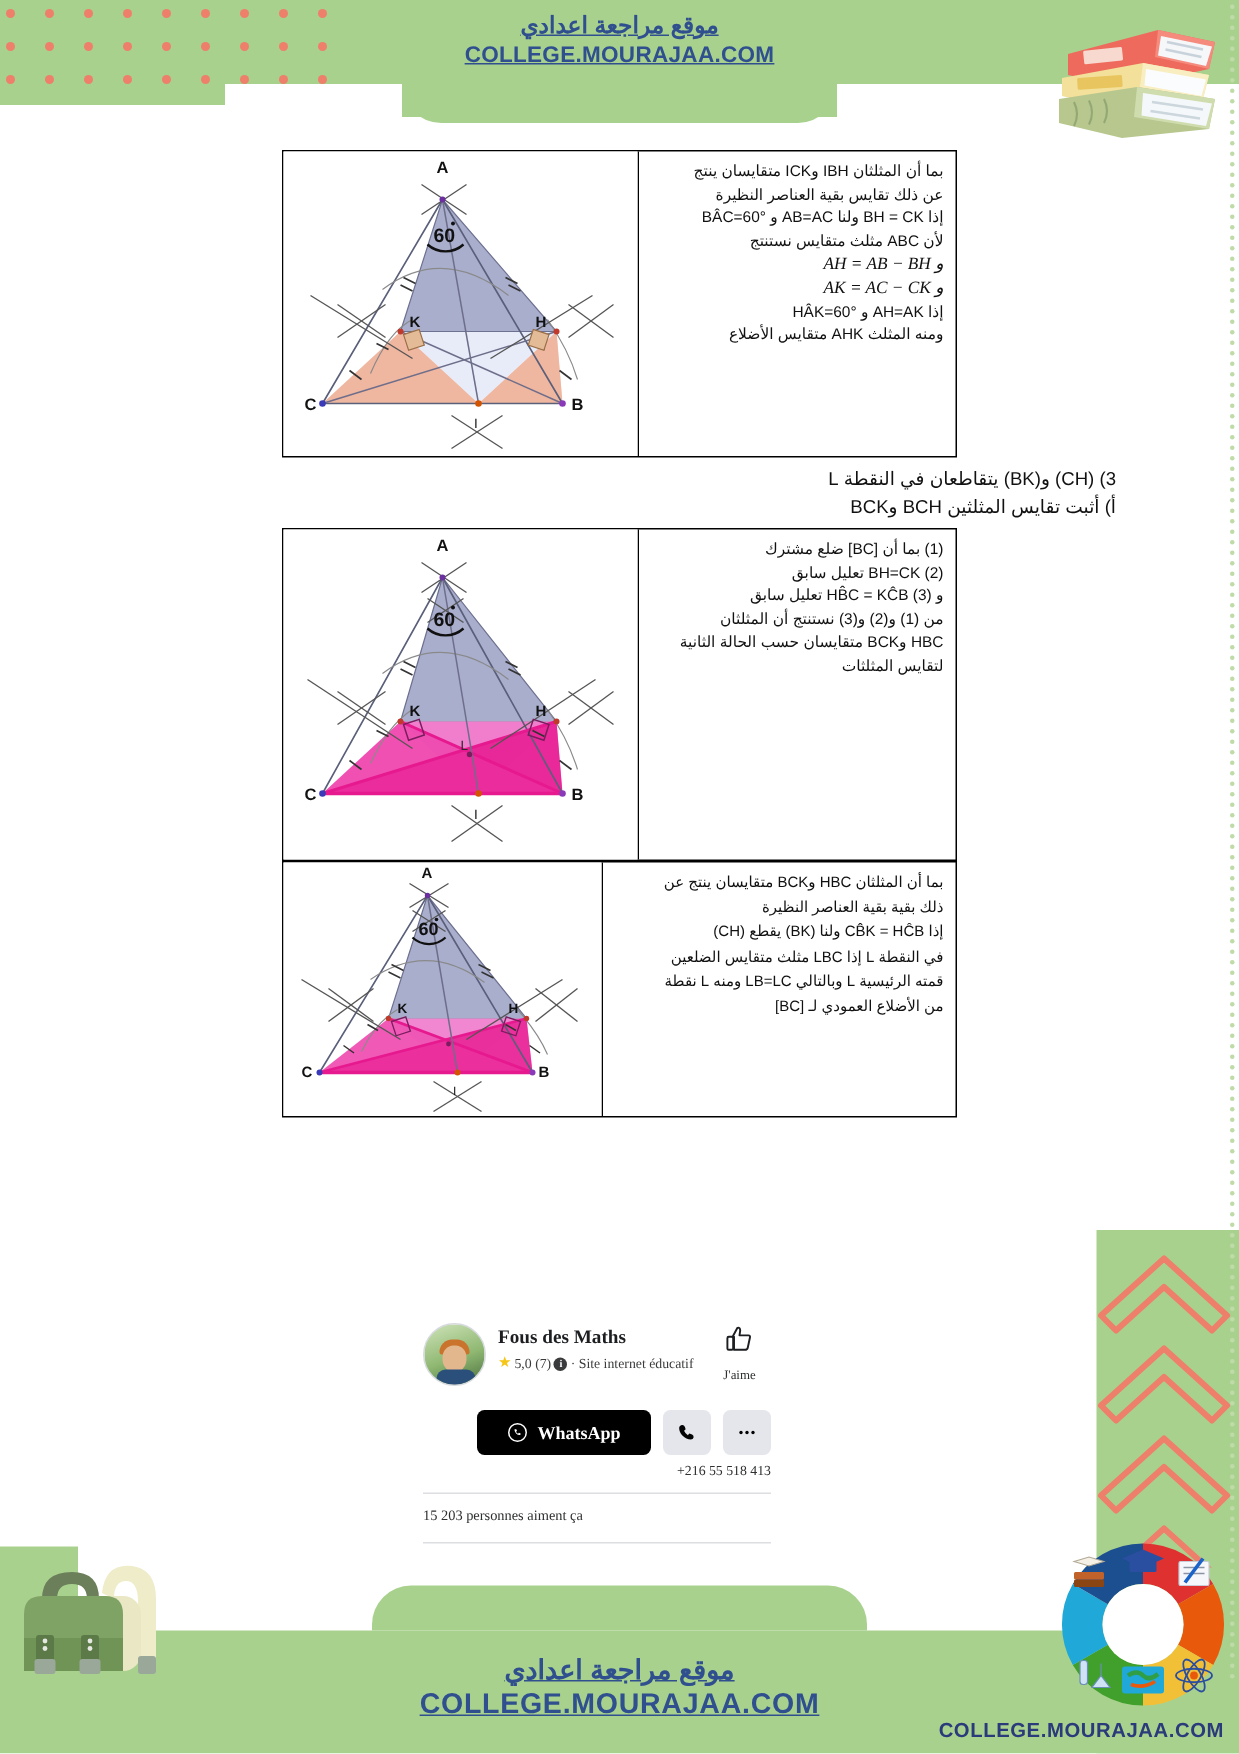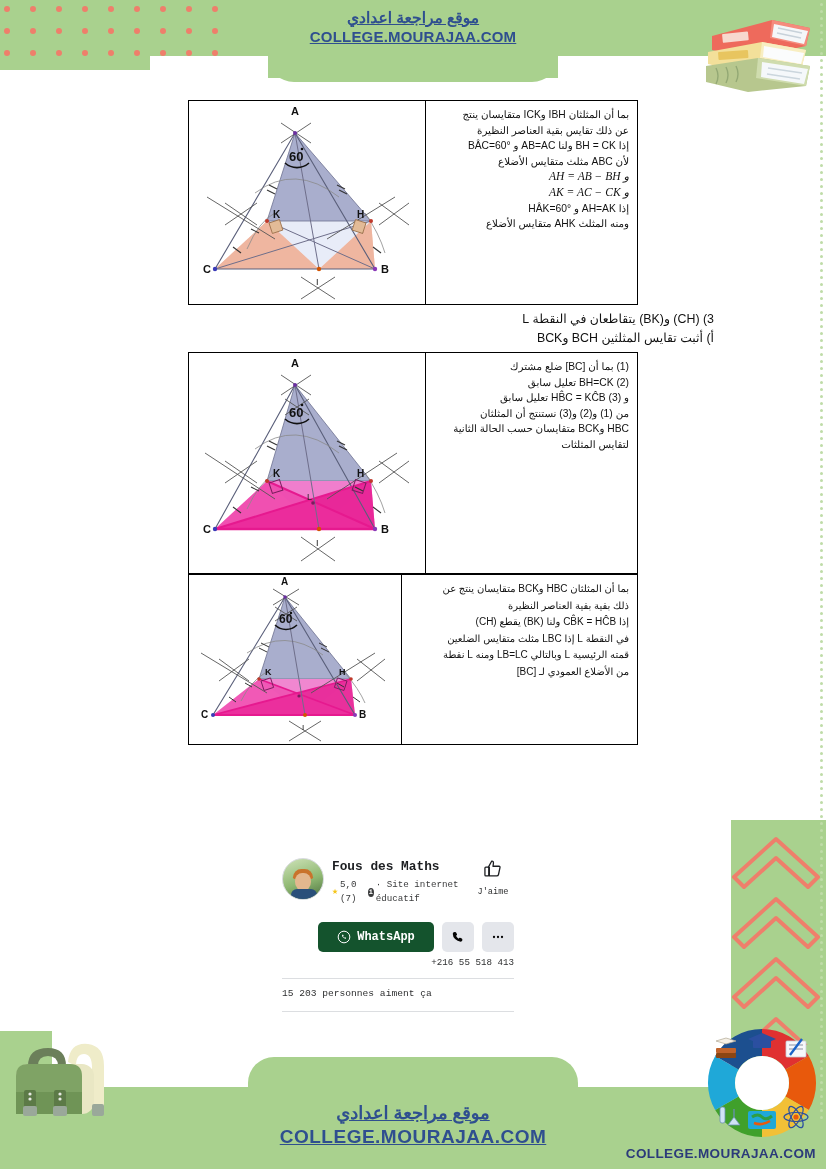--- a/index.html
+++ b/index.html
@@ -177,30 +177,30 @@
     position: relative;
     background: #fff;
   }
 
   .between-text {
     direction: rtl;
     text-align: right;
     font-size: 12.4px;
     color: #111;
     line-height: 19px;
-    padding-right: 112px;
+    padding-right: 82px;
     margin: 5px 0 4px 0;
   }
   .between-text .rowline { white-space: nowrap; }
 
   
   .fbcard {
-    position: absolute; left: 282px; top: 858px;
+    position: absolute; left: 282px; top: 882px;
     width: 232px;
-    font-family: Liberation Mono, monospace;
+    font-family: Liberation Serif, serif;
   }
   .fb-head { display: flex; align-items: flex-start; gap: 8px; }
   .fb-avatar {
     width: 42px; height: 42px; border-radius: 50%;
     background: linear-gradient(160deg,#cfe3b9 0%, #8fb872 55%, #4b6f3e 100%);
     border: 1px solid #d7dade; overflow: hidden; position: relative;
     flex: 0 0 42px;
   }
   .fb-avatar .face {
     position: absolute; left: 12px; top: 14px; width: 16px; height: 18px;
@@ -221,21 +221,21 @@
   .infodot {
     display: inline-block; width: 9px; height: 9px; border-radius: 50%;
     background: #3a3b3c; color: #fff; font-size: 7px; line-height: 9px;
     text-align: center; font-weight: bold;
   }
   .fb-like { width: 42px; text-align: center; flex: 0 0 42px; }
   .fb-like .lbl { font-size: 8.6px; color: #2e2f30; margin-top: 2px; }
 
   .fb-actions { display: flex; gap: 8px; margin-top: 16px; align-items: stretch; }
   .wa-btn {
-    flex: 1 1 auto; height: 30px; background: #14532d; border-radius: 5px;
+    flex: 1 1 auto; height: 30px; background: #000000; border-radius: 5px;
     display: flex; align-items: center; justify-content: center; gap: 6px;
     color: #fff; font-size: 12px; font-weight: bold; margin-left: 36px;
   }
   .sq-btn {
     width: 32px; height: 30px; background: #e4e6eb; border-radius: 5px;
     display: flex; align-items: center; justify-content: center;
     color: #050505;
   }
   .fb-phone { text-align: right; font-size: 9.2px; color: #2e2f30; margin-top: 5px; }
   .fb-divider { height: 1px; background: #dcdee1; margin-top: 10px; }
@@ -316,21 +316,21 @@
   </svg>
 </div>
 
 <div class="content">
 
   <div class="panel" style="width:450px; height:205px;">
     <div class="panel-text">
       <div class="ln">بما أن المثلثان IBH وICK متقايسان ينتج</div>
       <div class="ln">عن ذلك تقايس بقية العناصر النظيرة</div>
       <div class="ln">إذا BH = CK ولنا AB=AC و BÂC=60°</div>
-      <div class="ln">لأن ABC مثلث متقايس الأضلاع</div>
+      <div class="ln">لأن ABC مثلث متقايس نستنتج</div>
       <div class="ln mathit">و AH = AB − BH</div>
       <div class="ln mathit">و AK = AC − CK</div>
       <div class="ln">إذا AH=AK و HÂK=60°</div>
       <div class="ln">ومنه المثلث AHK متقايس الأضلاع</div>
     </div>
     <div class="panel-fig">
       <svg class="fig" viewBox="0 0 236 203" width="236" height="203">
 
         <polygon points="26,168 78,120 130,168" fill="#efb6a1" stroke="none"></polygon>
         <polygon points="130,168 182,120 186,168" fill="#efb6a1" stroke="none"></polygon>

